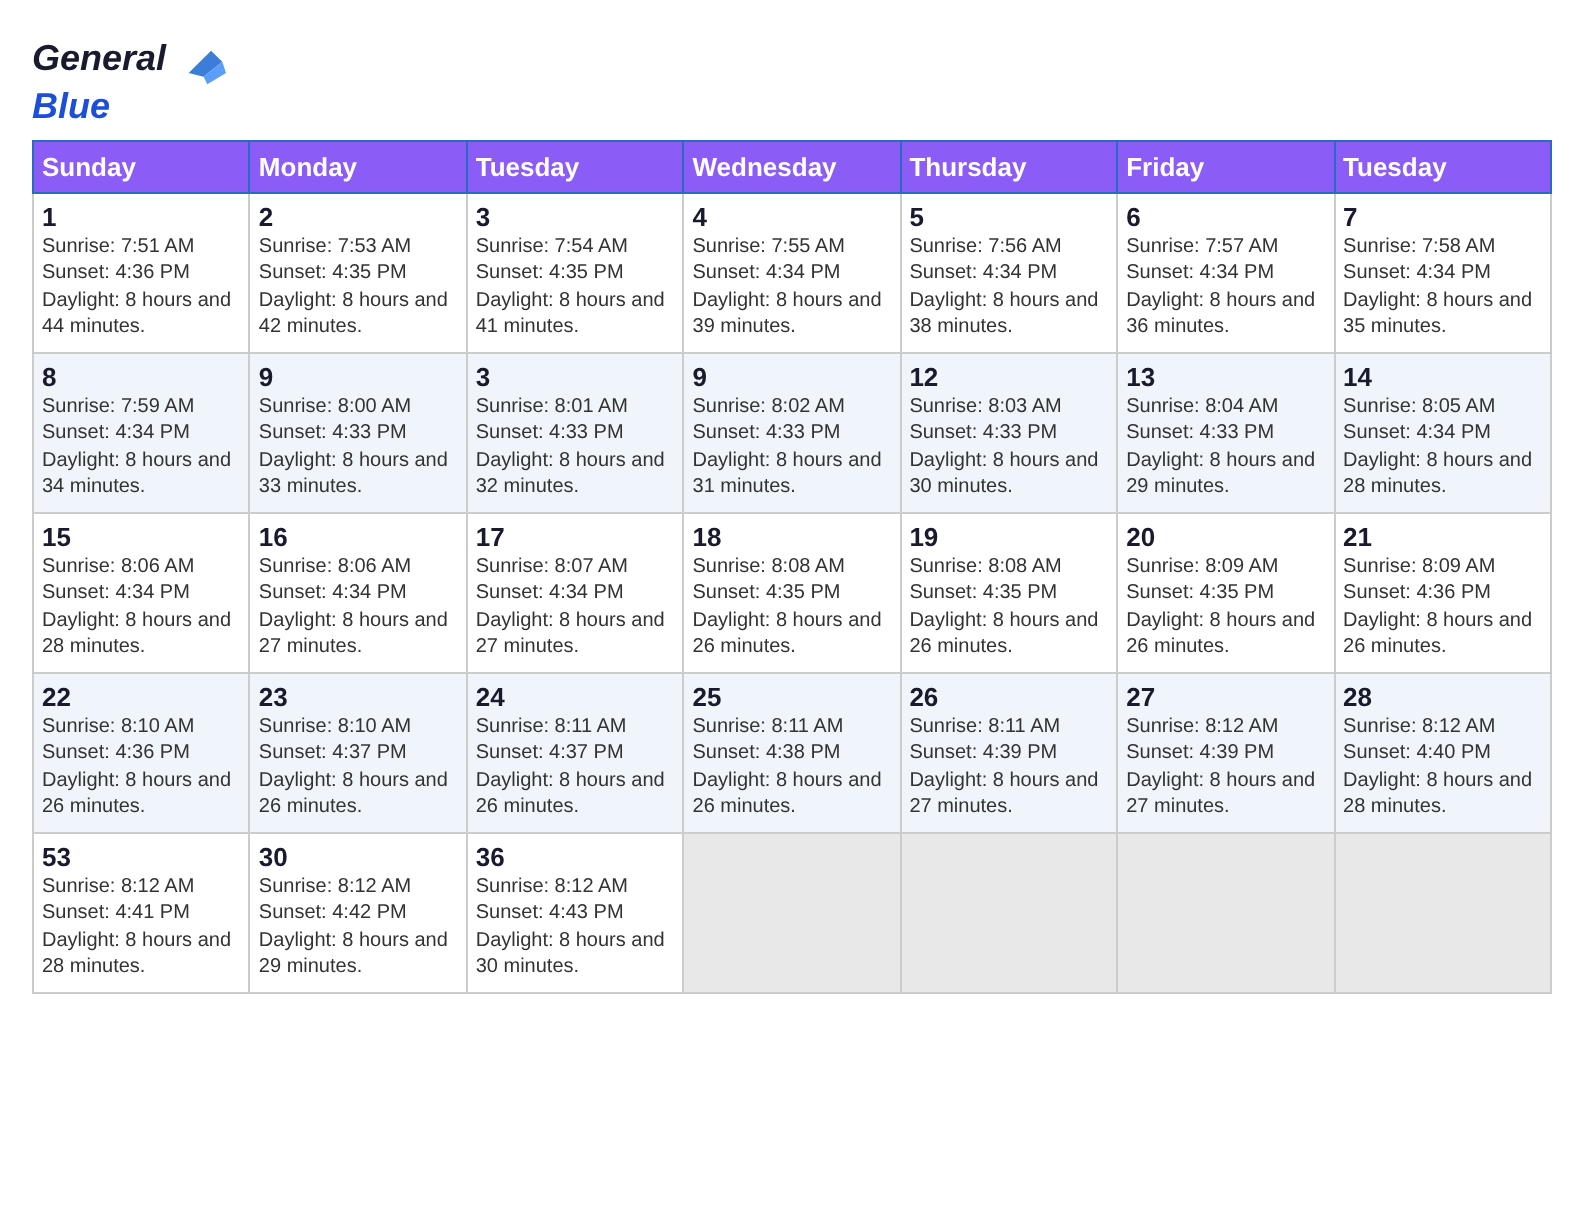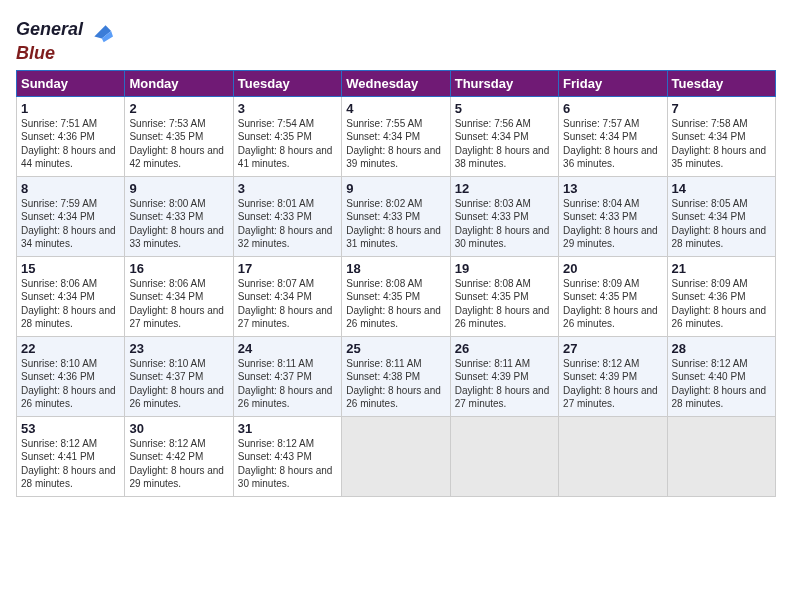--- a/index.html
+++ b/index.html
@@ -26,21 +26,21 @@
       margin-top: 4px;
       font-style: italic;
     }
     .logo-text {
       font-size: 18px;
       font-weight: bold;
       color: #1a1a2e;
       line-height: 1.1;
     }
     .logo-text span {
-      color: #7f1d1d;
+      color: #1d4ed8;
     }
     .logo-icon {
       width: 28px;
       height: 28px;
       margin-left: 2px;
     }
     .title-block {
       text-align: right;
     }
     .month-title {
@@ -54,21 +54,21 @@
       color: #444;
       text-align: center;
       margin-bottom: 6px;
     }
     .calendar-table {
       width: 100%;
       border-collapse: collapse;
       table-layout: fixed;
     }
     .calendar-table th {
-      background: #701a75;
+      background: #8b5cf6;
       color: #fff;
       font-size: 13px;
       font-weight: bold;
       padding: 5px 4px;
       text-align: left;
       border: 1px solid #2a6bc4;
     }
     .calendar-table td {
       vertical-align: top;
       font-size: 10px;
@@ -195,21 +195,21 @@
           <td><span class="day-num">27</span>
 <span class="cell-text">Sunrise: 8:12 AM<br>Sunset: 4:39 PM<br>Daylight: 8 hours and 27 minutes.</span></td>
           <td><span class="day-num">28</span>
 <span class="cell-text">Sunrise: 8:12 AM<br>Sunset: 4:40 PM<br>Daylight: 8 hours and 28 minutes.</span></td>
         </tr>
         <tr>
           <td><span class="day-num">53</span>
 <span class="cell-text">Sunrise: 8:12 AM<br>Sunset: 4:41 PM<br>Daylight: 8 hours and 28 minutes.</span></td>
           <td><span class="day-num">30</span>
 <span class="cell-text">Sunrise: 8:12 AM<br>Sunset: 4:42 PM<br>Daylight: 8 hours and 29 minutes.</span></td>
-          <td><span class="day-num">31</span>
+          <td><span class="day-num">36</span>
 <span class="cell-text">Sunrise: 8:12 AM<br>Sunset: 4:43 PM<br>Daylight: 8 hours and 30 minutes.</span></td>
           <td class="empty"></td>
           <td class="empty"></td>
           <td class="empty"></td>
           <td class="empty"></td>
         </tr>
       </tbody>
   </table>
 </div>
 

